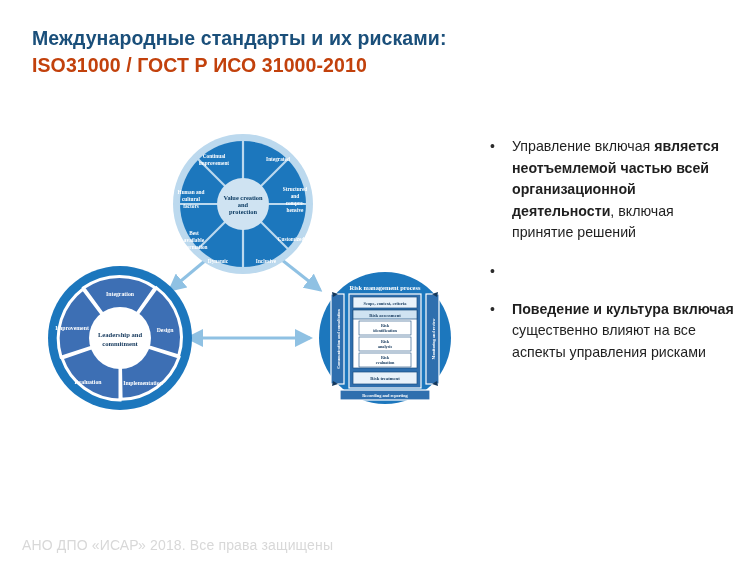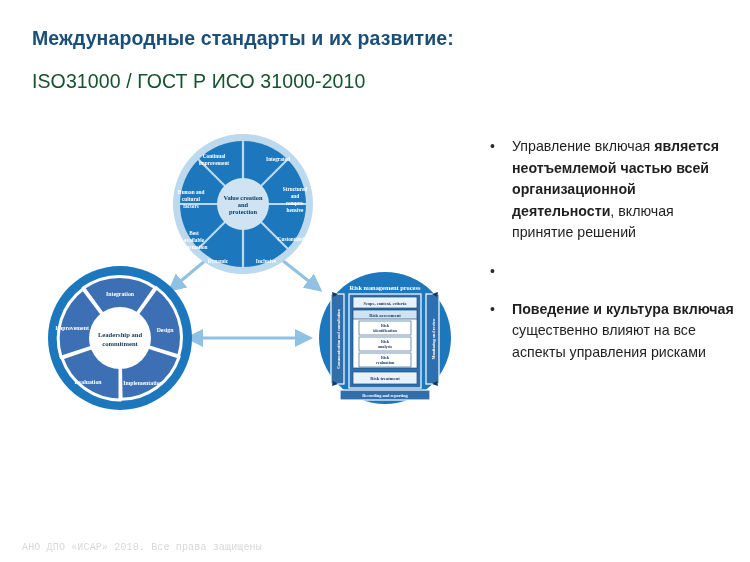--- a/index.html
+++ b/index.html
@@ -32,25 +32,25 @@
   .title-line1 {
     font-size: 19.5px;
     font-weight: bold;
     color: #1a4f7a;
     letter-spacing: 0.1px;
     line-height: 25px;
     white-space: nowrap;
   }
   .title-line2 {
     font-size: 19.5px;
-    font-weight: normal;
-    color: #14532d;
+    font-weight: bold;
+    color: #c2410c;
     letter-spacing: 0.1px;
     line-height: 25px;
-    margin-top: 18px;
+    margin-top: 2px;
     white-space: nowrap;
   }
 
   
   .diagram {
     position: absolute;
     left: 10px;
     top: 110px;
     width: 460px;
     height: 330px;
@@ -86,33 +86,32 @@
     line-height: 21.5px;
     color: #1f1f1f;
   }
   .bullet-text b { font-weight: bold; margin-top: 20px; }
 
   
   .footer {
     position: absolute;
     left: 22px;
     bottom: 9px;
-    font-size: 10px;
+    font-size: 14px;
     color: #d8d8d8;
     letter-spacing: 0.15px;
-    font-family: Liberation Mono, monospace;
   }
 </style>
 </head>
 <body>
 
 <div class="slide">
 
   <div class="title-block">
-    <div class="title-line1">Международные стандарты и их развитие:</div>
+    <div class="title-line1">Международные стандарты и их рисками:</div>
     <div class="title-line2">ISO31000 / ГОСТ Р ИСО 31000-2010</div>
   </div>
 
   <div class="diagram">
     <svg class="svg-diagram" width="460" height="330" viewBox="0 0 460 330" xmlns="http://www.w3.org/2000/svg">
       <defs>
         <marker id="arrowhead" markerWidth="6" markerHeight="6" refX="5" refY="3" orient="auto">
           <path d="M0,0 L6,3 L0,6 Z" fill="#8fc1e3"></path>
         </marker>
         <marker id="arrowheadStart" markerWidth="6" markerHeight="6" refX="1" refY="3" orient="auto">

